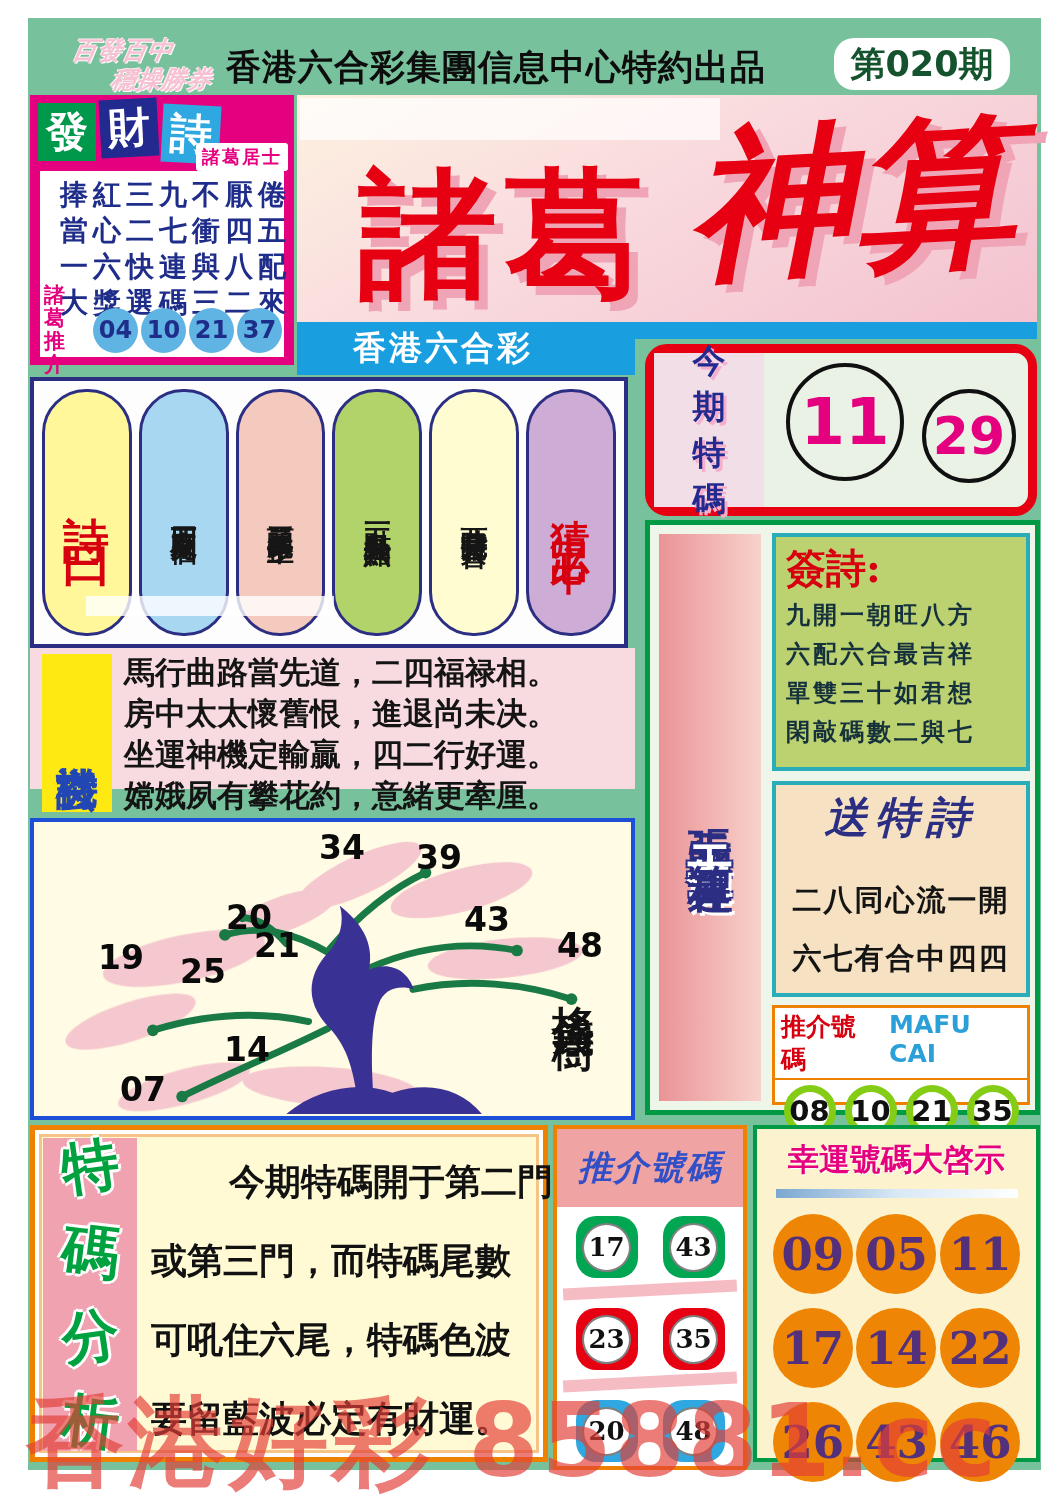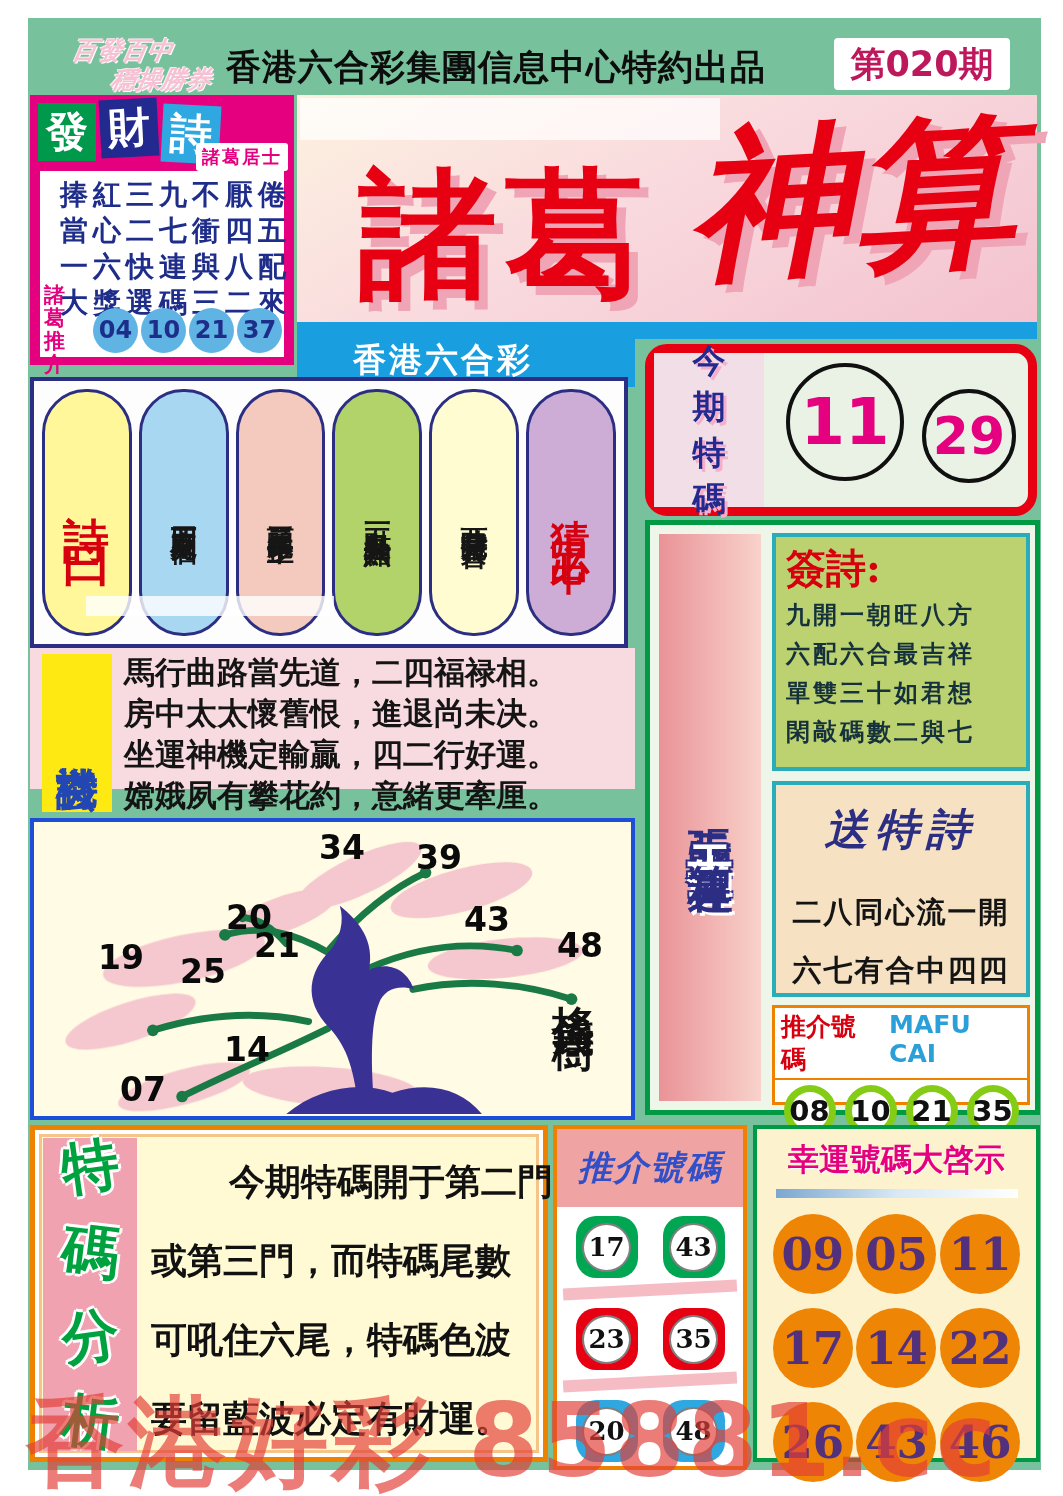--- a/index.html
+++ b/index.html
@@ -8,22 +8,22 @@
   #page *{box-sizing:border-box;}
   .abs{position:absolute;}
 
   .green-panel{left:28px;top:18px;width:1013px;height:1452px;background:#77c29c;}
 
   
   .slogan{left:70px;top:36px;font-style:italic;font-weight:bold;font-size:25px;line-height:29px;
           color:#f6c2d3;text-shadow:1px 1px 0 #ffffff,-1px -1px 0 #ffe9f1;transform:skewX(-10deg);}
   .slogan-l2{margin-left:44px;}
   .header-title{left:226px;top:44px;font-size:35px;font-weight:bold;color:#0d0d0d;letter-spacing:1px;}
-  .issue-badge{left:834px;top:38px;width:176px;height:52px;background:#ffffff;border-radius:4px;
-               display:flex;align-items:center;justify-content:center;font-size:35px;font-weight:bold;color:#be185d;}
+  .issue-badge{left:834px;top:38px;width:176px;height:52px;background:#ffffff;border-radius:20px;
+               display:flex;align-items:center;justify-content:center;font-size:35px;font-weight:bold;color:#14532d;}
 
   
   .fortune-box{left:30px;top:95px;width:264px;height:270px;background:#e4007f;}
   .fortune-header{position:absolute;left:6px;top:6px;right:6px;height:66px;}
   .fh-char{position:absolute;width:58px;height:58px;display:flex;align-items:center;justify-content:center;
            color:#ffffff;font-size:42px;font-weight:bold;font-family:"DejaVu Serif",serif;}
   .fh0{left:2px;top:2px;background:#00984b;}
   .fh1{left:64px;top:-2px;background:#232a8f;transform:rotate(-3deg);}
   .fh2{left:126px;top:4px;background:#2fa8e1;transform:rotate(3deg);}
   .fortune-author{position:absolute;right:0;bottom:-4px;background:#ffffff;color:#e4007f;
@@ -44,21 +44,21 @@
            font-family:"DejaVu Serif",serif;letter-spacing:8px;text-shadow:9px 9px 0 #efa5b5;}
   .mast-w2{position:absolute;left:392px;top:-4px;font-size:162px;font-weight:bold;font-style:italic;color:#e60012;
            font-family:"DejaVu Serif",serif;letter-spacing:2px;text-shadow:10px 8px 0 #efa5b5;transform:rotate(-3deg);}
   .artifact{background:rgba(255,255,255,0.72);}
   .artifact1{left:300px;top:98px;width:420px;height:42px;}
   .artifact2{left:86px;top:596px;width:248px;height:20px;background:rgba(255,255,255,0.8);}
 
   
   .blue-strip{left:297px;top:322px;width:740px;height:17px;background:#199fe0;}
   .banner-blue{left:297px;top:322px;width:338px;height:53px;background:#199fe0;color:#ffffff;
-               font-size:33px;font-weight:bold;display:flex;align-items:center;padding-left:56px;letter-spacing:3px;margin-top:12px;}
+               font-size:33px;font-weight:bold;display:flex;align-items:center;padding-left:56px;letter-spacing:3px;}
 
   
   .special-box{left:645px;top:344px;width:392px;height:172px;background:#e9f2e4;
                border:9px solid #e60012;border-radius:22px;}
   .special-label{position:absolute;left:0;top:0;bottom:0;width:110px;background:#f2dee7;
                  display:flex;flex-direction:column;align-items:center;justify-content:center;gap:1px;
                  color:#232a8f;font-size:33px;font-weight:bold;text-shadow:3px 3px 0 #f5aecb;}
   .special-circle{position:absolute;border:4px solid #101010;border-radius:50%;color:#e4007f;font-weight:bold;
                   display:flex;align-items:center;justify-content:center;background:transparent;}
   .sc1{left:132px;top:10px;width:118px;height:118px;font-size:64px;}
@@ -97,21 +97,21 @@
                 background:linear-gradient(90deg,#ea9397,#f8d2cb);display:flex;align-items:center;justify-content:center;}
   .zodiac-text{writing-mode:vertical-rl;text-orientation:upright;font-size:45px;font-weight:bold;letter-spacing:5px;}
   .z1{color:#2b2e83;}
   .z2{color:#ffffff;text-shadow:2px 2px 0 #2b2e83,-2px -2px 0 #2b2e83,2px -2px 0 #2b2e83,-2px 2px 0 #2b2e83;}
   .z3{color:#2b2e83;text-shadow:3px 3px 0 #ffffff;}
   .sign-box{position:absolute;left:122px;top:8px;width:258px;height:238px;background:#bcd170;
             border:4px solid #2aacb9;padding:4px 10px;}
   .sign-title{color:#d7000f;font-size:40px;font-weight:bold;font-family:"DejaVu Serif",serif;}
   .sign-lines{font-size:24px;font-weight:700;color:#15323c;line-height:39px;letter-spacing:3px;white-space:nowrap;}
   .gift-box{position:absolute;left:122px;top:256px;width:258px;height:216px;background:#f6e2c2;
-            border:4px solid #2aacb9;padding:12px;}
+            border:4px solid #2aacb9;padding:0;}
   .gift-title{text-align:center;color:#2b2e83;font-size:43px;font-weight:bold;font-style:italic;
               font-family:"DejaVu Serif",serif;letter-spacing:8px;margin-top:4px;}
   .gift-lines{margin-top:24px;font-size:29px;font-weight:600;color:#141414;line-height:58px;
               letter-spacing:2px;text-align:center;white-space:nowrap;}
   .mafu-box{position:absolute;left:122px;top:480px;width:258px;height:100px;background:#ffffff;border:3px solid #ee8200;}
   .mafu-head{display:flex;gap:12px;padding:2px 6px;border-bottom:2px solid #ee8200;font-size:25px;font-weight:bold;}
   .mafu-label{color:#d7000f;}
   .mafu-brand{color:#2a9fd8;}
   .mafu-nums{display:flex;justify-content:space-around;align-items:center;padding:5px 4px;}
   .mafu-circle{width:52px;height:52px;border-radius:50%;border:7px solid #84cc16;display:flex;align-items:center;

